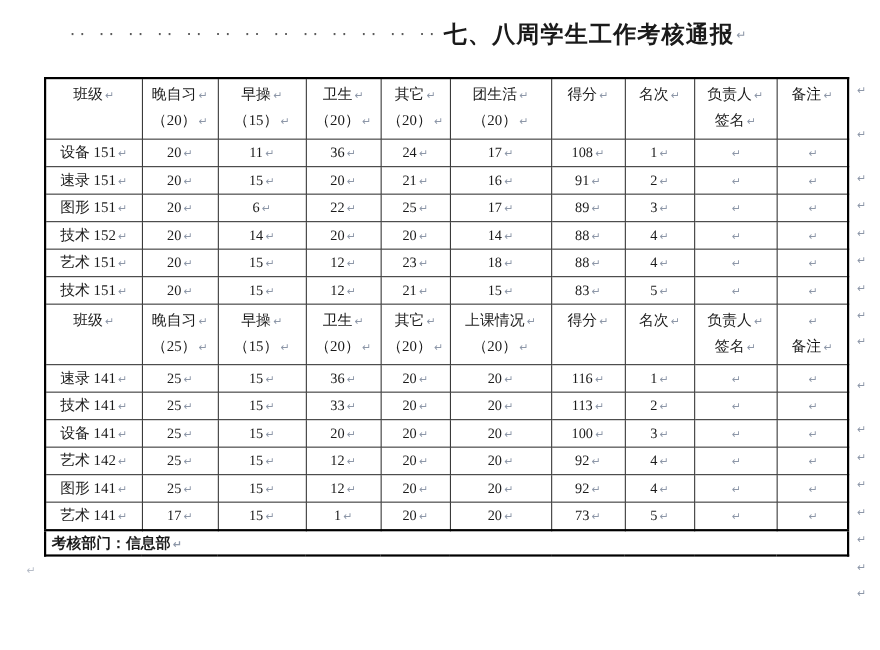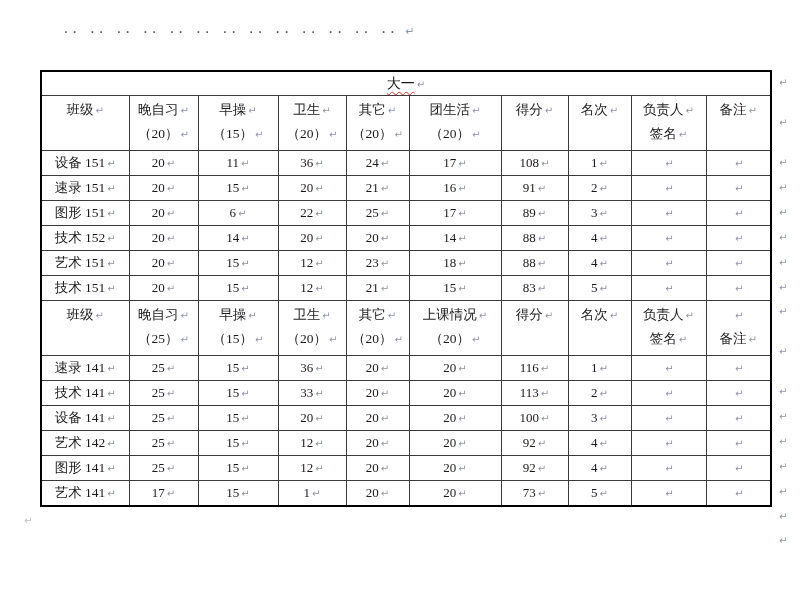--- a/index.html
+++ b/index.html
@@ -33,41 +33,39 @@
                  font-size:13.5px;border-top:2px solid #000;}
   .row-end-mark{position:absolute;left:737px;transform:translateY(-50%);}
   .below-mark{margin:8px 0 0 24px;color:#b7bdc8;font-size:10px;
               font-family:"DejaVu Sans",sans-serif;}
 </style>
 </head>
 <body>
 
 <div class="title-line">
   <span class="dots">·· ·· ·· ·· ·· ·· ·· ·· ·· ·· ·· ·· ··</span>
+  <span class="doc-title">七、八周学生工作考核通报</span>
   <span class="mark">↵</span>
 </div>
 
 <div class="table-wrap">
   <table>
     <colgroup>
         <col style="width: 88px;">
         <col style="width: 69px;">
         <col style="width: 80px;">
         <col style="width: 68px;">
         <col style="width: 63px;">
         <col style="width: 92px;">
         <col style="width: 67px;">
         <col style="width: 63px;">
         <col style="width: 75px;">
         <col style="width: 65px;">
       </colgroup>
     <tbody>
-        <tr class="group-row">
-          <td colspan="10"><span class="group-label wavy">大一</span><span class="mark">↵</span></td>
-        </tr>
         <tr class="header-row">
           <td>
             <div class="hline">班级<span class="mark">↵</span></div>
           </td>
           <td>
             <div class="hline">晚自习<span class="mark">↵</span></div>
             <div class="hline">（20）<span class="mark">↵</span></div>
           </td>
           <td>
             <div class="hline">早操<span class="mark">↵</span></div>
@@ -274,20 +272,23 @@
           <td class="class-cell">艺术 141<span class="mark">↵</span></td>
           <td>17<span class="mark">↵</span></td>
           <td>15<span class="mark">↵</span></td>
           <td>1<span class="mark">↵</span></td>
           <td>20<span class="mark">↵</span></td>
           <td>20<span class="mark">↵</span></td>
           <td>73<span class="mark">↵</span></td>
           <td>5<span class="mark">↵</span></td>
           <td><span class="mark">↵</span></td>
           <td><span class="mark">↵</span></td>
+        </tr>
+        <tr class="footer-row">
+          <td colspan="10">考核部门：信息部<span class="mark">↵</span></td>
         </tr>
       </tbody>
   </table>
 <span class="mark row-end-mark" style="top: 12.5px;">↵</span>
     <span class="mark row-end-mark" style="top: 52.5px;">↵</span>
     <span class="mark row-end-mark" style="top: 92.5px;">↵</span>
     <span class="mark row-end-mark" style="top: 117.5px;">↵</span>
     <span class="mark row-end-mark" style="top: 142.5px;">↵</span>
     <span class="mark row-end-mark" style="top: 167.5px;">↵</span>
     <span class="mark row-end-mark" style="top: 192.5px;">↵</span>

